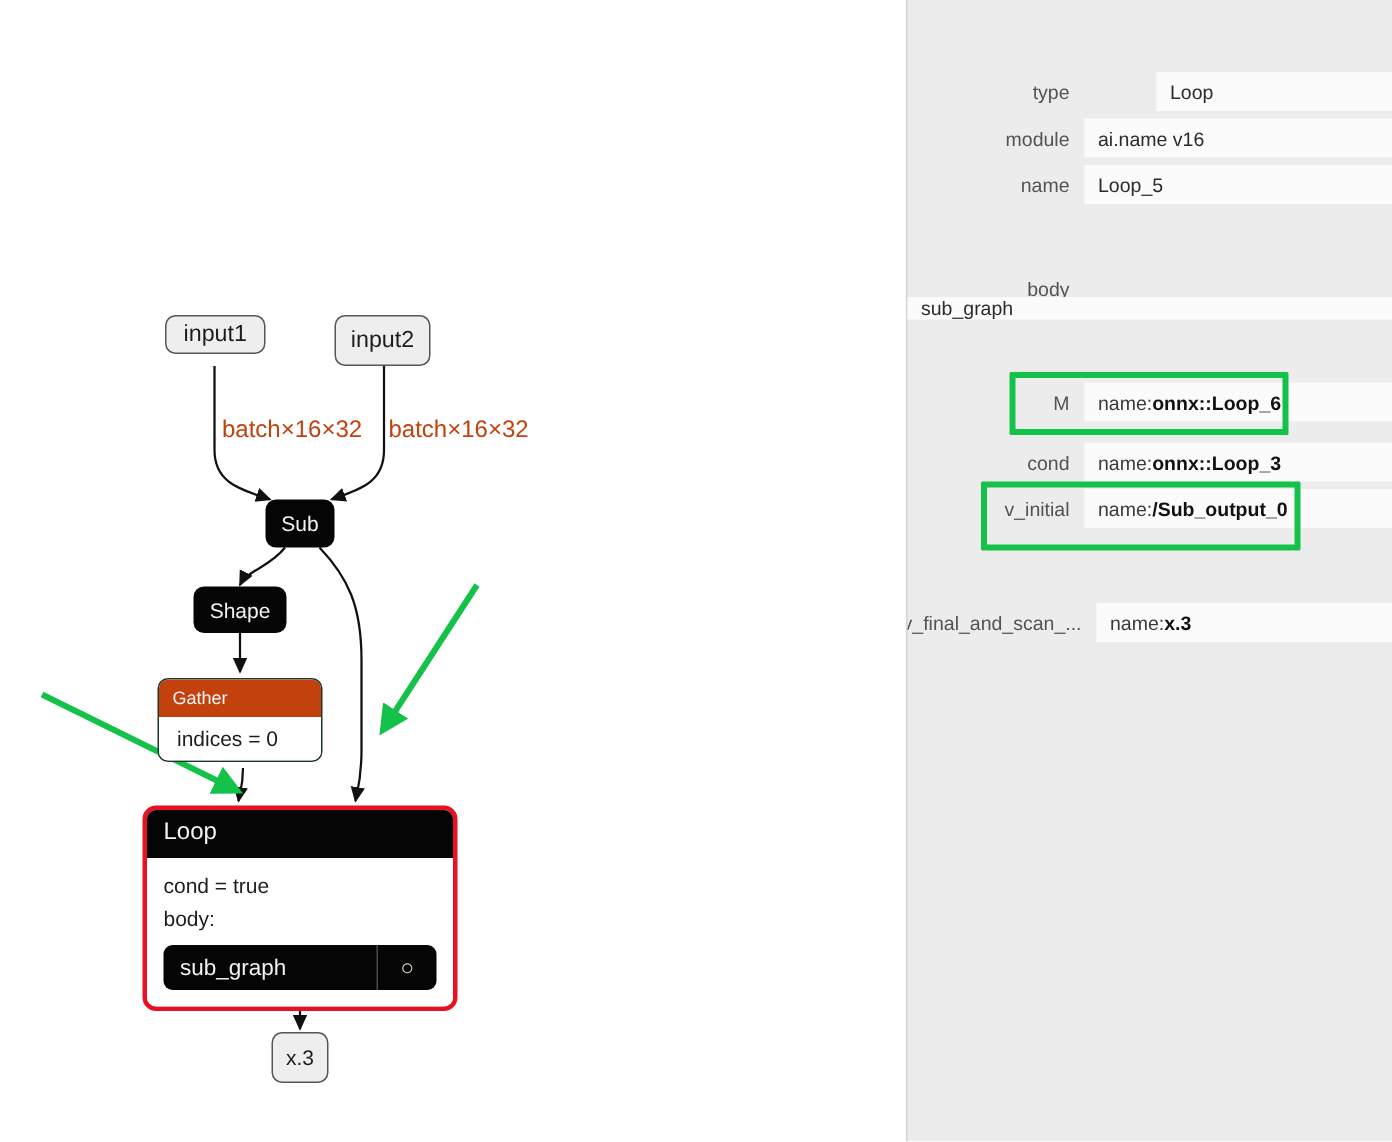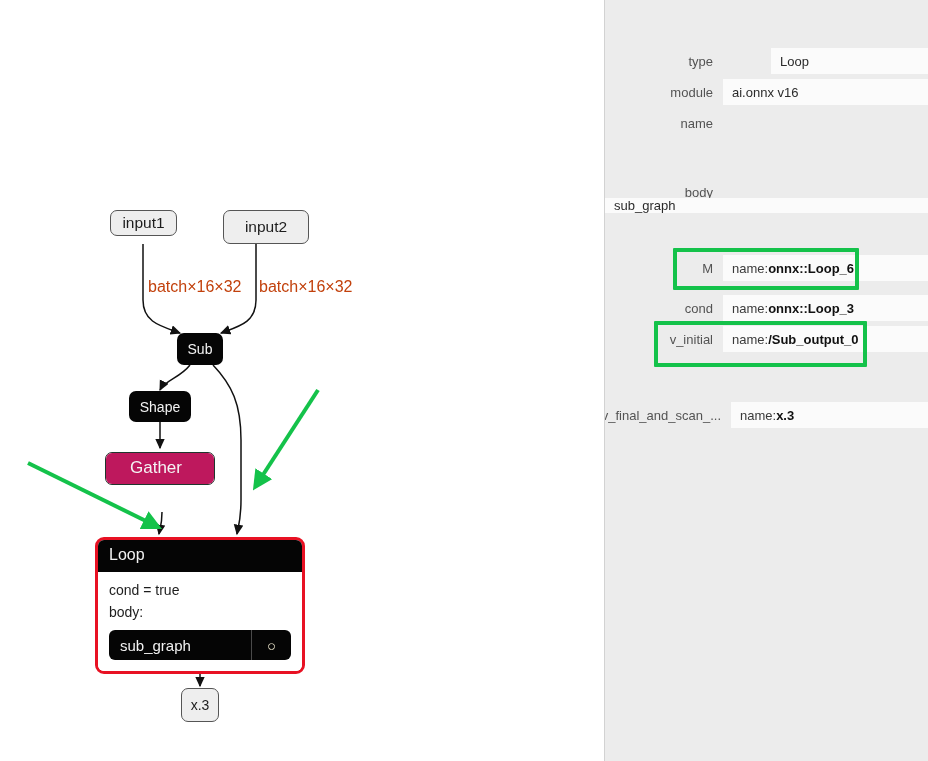--- a/index.html
+++ b/index.html
@@ -43,24 +43,24 @@
   }
 
   
   .gather-node {
     border: 1.2px solid #1f362d;
     border-radius: 7px;
     overflow: hidden;
     background: #ffffff;
   }
   .gather-head {
-    background: #be185d;
+    background: #c2410c;
     color: #f4f4f4;
-    font-size: 17px;
-    padding: 5px 12px 6px 24px;
+    font-size: 12px;
+    padding: 5px 12px 6px 9px;
   }
   .gather-body {
     background: #ffffff;
     color: #1d1d1d;
     font-size: 14px;
     padding: 6px 12px 7px 12px;
   }
 
   
   .loop-node {
@@ -181,37 +181,38 @@
       </g>
       <g>
         <path d="M318,390 L259,481" fill="none" stroke="#14c24a" stroke-width="4" marker-end="url(#ahg)"></path>
       </g>
     </svg>
 
     <div class="gnode io-node" style="left:110px;top:210px;width:67px;height:26px;">
       <span>input1</span>
     </div>
 
-    <div class="gnode io-node" style="left:223px;top:210px;width:86px;height:34px;">
+    <div class="gnode io-node" style="left:223px;top:210px;width:64px;height:34px;">
       <span>input2</span>
     </div>
 
     <div class="edge-label" style="left:148px;top:278px;">batch×16×32</div>
     <div class="edge-label" style="left:259px;top:278px;">batch×16×32</div>
 
     <div class="gnode op-node" style="left:177px;top:333px;width:46px;height:32px;">
       <span>Sub</span>
     </div>
 
     <div class="gnode op-node" style="left:129px;top:391px;width:62px;height:31px;">
       <span>Shape</span>
     </div>
 
     <div class="gnode gather-node" style="left:105px;top:452px;width:110px;">
       <div class="gather-head">Gather</div>
+      <div class="gather-body">indices = 0</div>
     </div>
 
     <div class="gnode loop-node" style="left:95px;top:537px;width:210px;">
       <div class="loop-head">Loop</div>
       <div class="loop-body">
         <div class="loop-attr">cond = true</div>
         <div class="loop-attr">body:</div>
         <div class="subgraph-chip">
           <div class="sg-label">sub_graph</div>
           <div class="sg-btn">○</div>
@@ -226,25 +227,26 @@
 
   <div id="props-panel">
 
     <div class="prop-row" style="top:48px;height:26px;gap:48px;">
       <div class="prop-label">type</div>
       <div class="prop-value">Loop</div>
     </div>
 
     <div class="prop-row" style="top:79px;height:26px;">
       <div class="prop-label">module</div>
-      <div class="prop-value">ai.onnx v16</div>
+      <div class="prop-value">ai.name v16</div>
     </div>
 
     <div class="prop-row" style="top:110px;height:26px;">
       <div class="prop-label">name</div>
+      <div class="prop-value">Loop_5</div>
     </div>
 
     <div class="prop-row" style="top:187px;height:26px;flex-direction:column;">
       <div class="prop-label">body</div>
       <div class="prop-value">sub_graph</div>
     </div>
 
     <div class="prop-row" style="top:255px;height:26px;">
       <div class="prop-label">M</div>
       <div class="prop-value">

